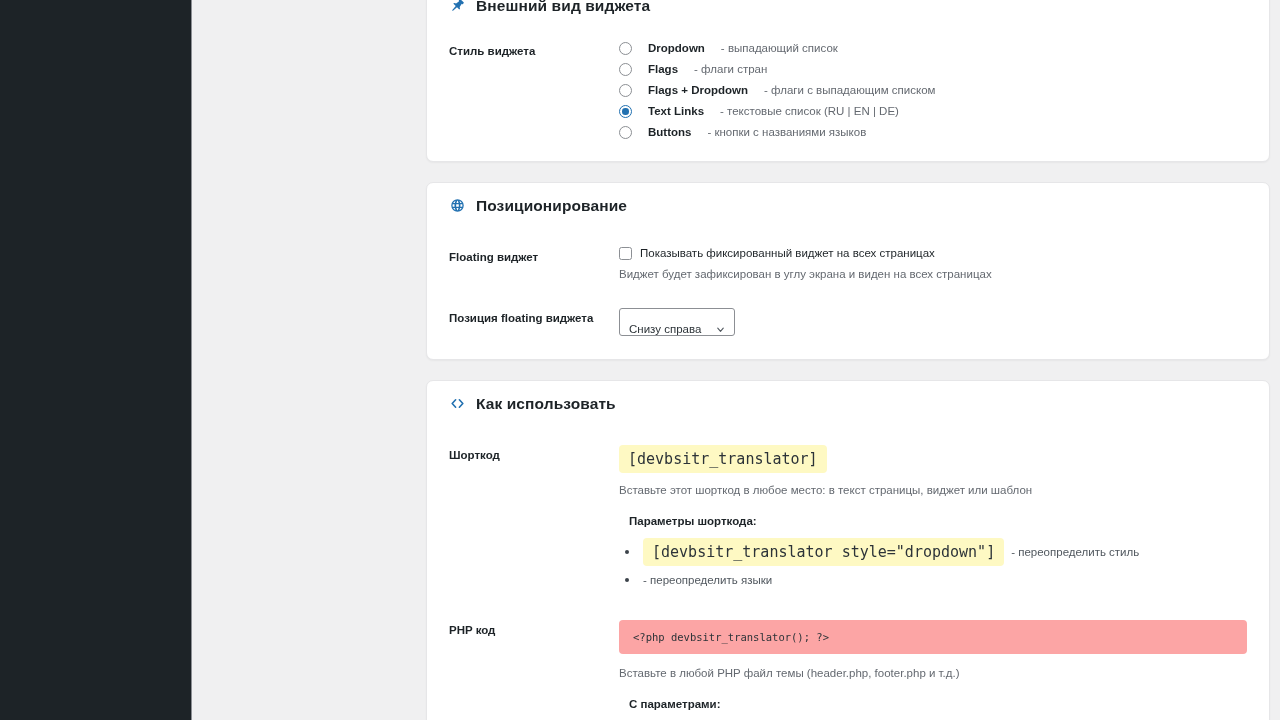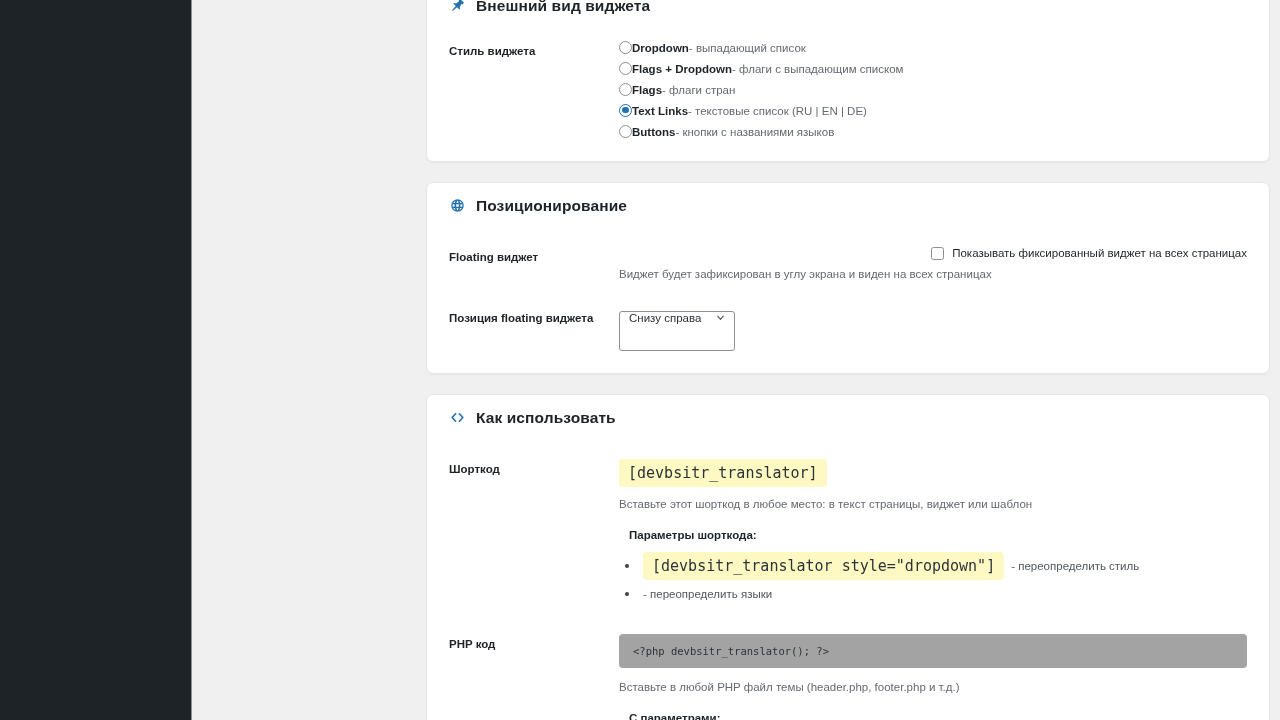--- a/index.html
+++ b/index.html
@@ -84,22 +84,22 @@
     font-weight: 700;
     color: #1d2327;
     line-height: 1.4;
   }
   .row-field { flex: 1 1 auto; min-width: 0; }
 
   
   .radio-list { display: flex; flex-direction: column; gap: 6.5px; }
   .radio-item {
     display: flex;
-    align-items: flex-start;
-    gap: 0;
+    align-items: flex-end;
+    gap: 16px;
     font-size: 11.5px;
     line-height: 1.25;
     cursor: pointer;
   }
   .radio-mark {
     flex: none;
     width: 13px; height: 13px;
     border: 1px solid #8c8f94;
     border-radius: 50%;
     background: #fff;
@@ -122,44 +122,43 @@
   .opt-desc { color: #646970; font-weight: 400; }
 
   
   .check-item {
     display: flex;
     align-items: center;
     gap: 8px;
     font-size: 11.5px;
     color: #1d2327;
     cursor: pointer;
-    justify-content: flex-end;
   }
   .check-mark {
     flex: none;
     width: 13px; height: 13px;
     border: 1px solid #8c8f94;
     border-radius: 2.5px;
     background: #fff;
   }
   .field-hint {
     margin-top: 6px;
     font-size: 11.5px;
     color: #646970;
     line-height: 1.4;
   }
 
   
   .select-box {
     display: inline-flex;
-    align-items: flex-start;
+    align-items: flex-end;
     justify-content: space-between;
     gap: 14px;
     min-width: 99px;
-    height: 40px;
+    height: 28px;
     padding: 0 8px 0 9px;
     background: #fff;
     border: 1px solid #8c8f94;
     border-radius: 3px;
     font-size: 11.5px;
     color: #2c3338;
     cursor: pointer;
   }
   .select-box .caret {
     flex: none;
@@ -174,21 +173,21 @@
     background: #fef9c3;
     border-radius: 4px;
     font-family: "DejaVu Sans Mono", "Liberation Mono", monospace;
     font-size: 15px;
     color: #2c3338;
     white-space: nowrap;
   }
   .code-block {
     display: block;
     padding: 11px 14px;
-    background: #a3a3a3;
+    background: #fca5a5;
     border-radius: 4px;
     font-family: "DejaVu Sans Mono", "Liberation Mono", monospace;
     font-size: 10.5px;
     color: #2c3338;
     white-space: nowrap;
     overflow: hidden;
   }
   .sub-head {
     margin-top: 17px;
     font-size: 11.5px;
@@ -250,28 +249,28 @@
             <div class="radio-list">
 
               <label class="radio-item">
                 <span class="radio-mark"></span>
                 <span class="opt-name">Dropdown</span>
                 <span class="opt-desc">- выпадающий список</span>
               </label>
 
               <label class="radio-item">
                 <span class="radio-mark"></span>
+                <span class="opt-name">Flags</span>
+                <span class="opt-desc">- флаги стран</span>
+              </label>
+
+              <label class="radio-item">
+                <span class="radio-mark"></span>
                 <span class="opt-name">Flags + Dropdown</span>
                 <span class="opt-desc">- флаги с выпадающим списком</span>
-              </label>
-
-              <label class="radio-item">
-                <span class="radio-mark"></span>
-                <span class="opt-name">Flags</span>
-                <span class="opt-desc">- флаги стран</span>
               </label>
 
               <label class="radio-item checked">
                 <span class="radio-mark"></span>
                 <span class="opt-name">Text Links</span>
                 <span class="opt-desc">- текстовые список (RU | EN | DE)</span>
               </label>
 
               <label class="radio-item">
                 <span class="radio-mark"></span>

